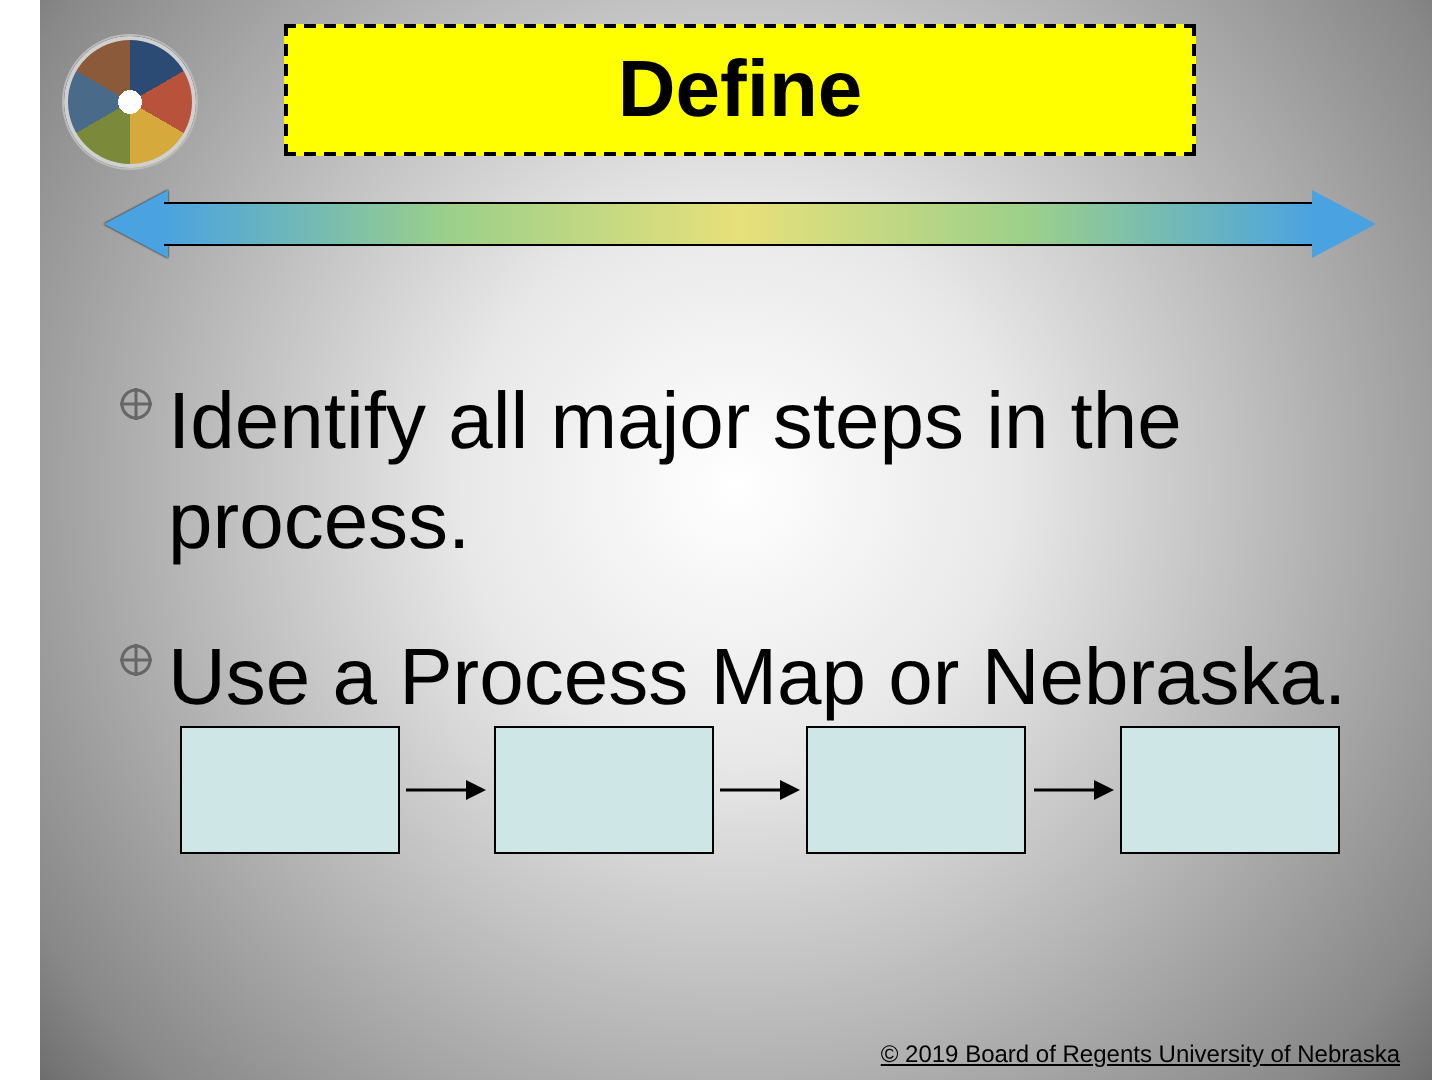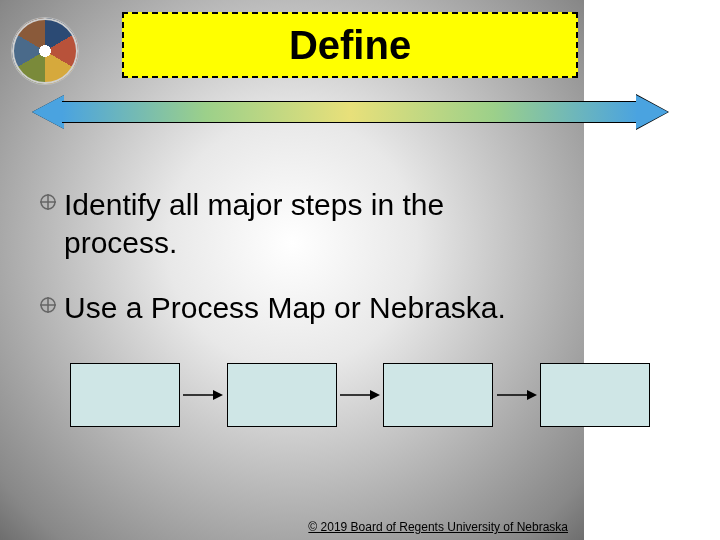--- a/index.html
+++ b/index.html
@@ -5,23 +5,24 @@
   html, body {
     margin: 0;
     padding: 0;
     width: 720px;
     height: 540px;
     overflow: hidden;
     font-family: Arial, Helvetica, sans-serif;
   }
   .slide {
     position: relative;
-    width: 584px;
+    width: 696px;
     height: 540px;
     background: radial-gradient(circle at 50% 45%, #ffffff 0%, #e8e8e8 30%, #b8b8b8 60%, #888888 90%, #6e6e6e 100%);
+    margin-left: 20px;
   }
 
   
   .corner-img {
     position: absolute;
     top: 18px;
     left: 12px;
     width: 66px;
     height: 66px;
     border-radius: 50%;
@@ -143,21 +144,21 @@
     width: 18px;
     margin-top: 8px;
     margin-right: 6px;
     color: #5a5a5a;
     font-size: 20px;
     line-height: 1;
     text-align: center;
   }
   .bullet-marker svg { display:block; }
   .bullet-text {
-    font-size: 30px;
+    font-size: 40px;
     line-height: 1.25;
     color: #000;
   }
 
   
   .flow {
     position: absolute;
     top: 360px;
     left: 70px;
     width: 580px;

